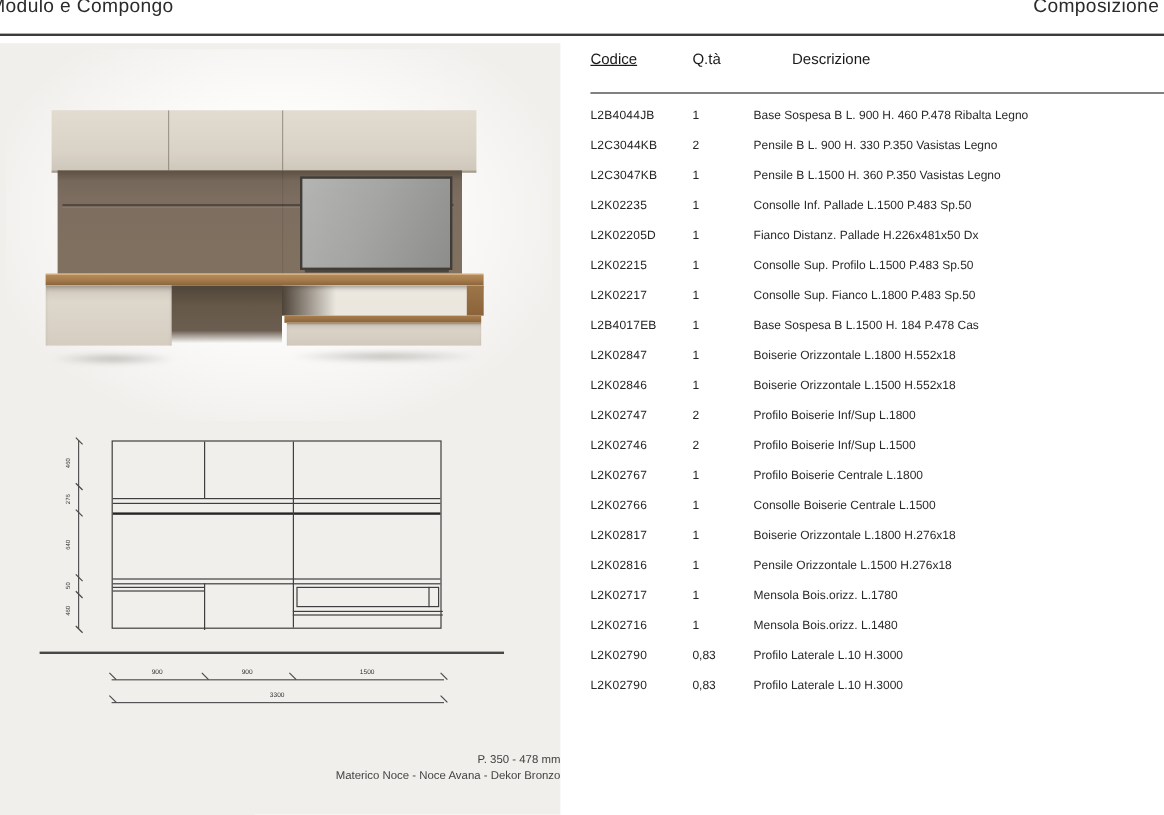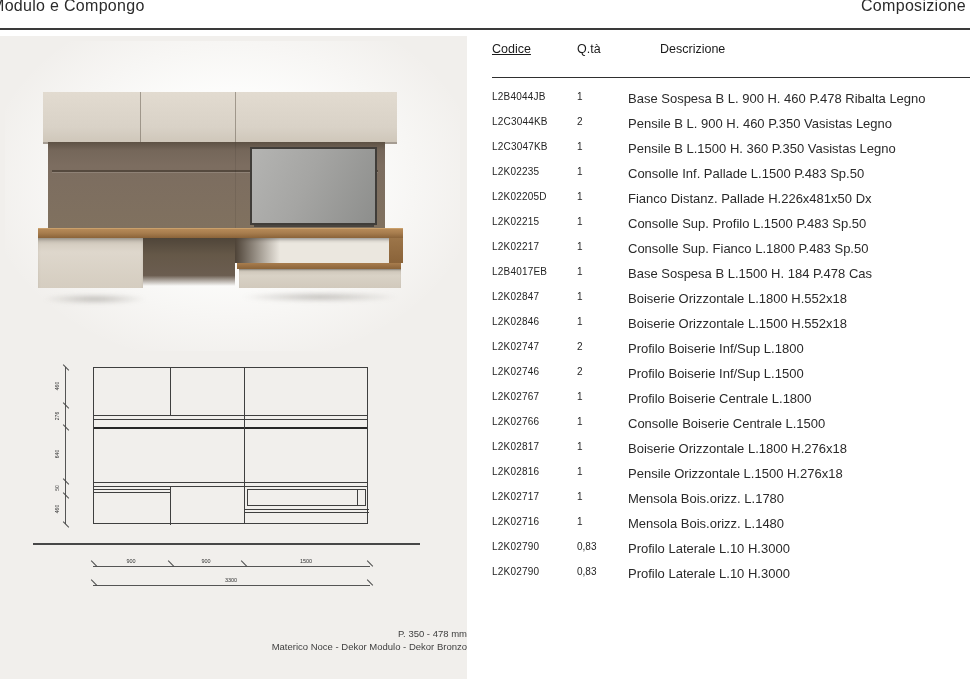--- a/index.html
+++ b/index.html
@@ -53,21 +53,21 @@
   .tick{width:8px;height:1px;background:#4a4a4a;transform:rotate(45deg);}
   .vlab{font-size:5px;color:#333;transform:translate(-50%,-50%) rotate(-90deg);white-space:nowrap;}
   .hlab{font-size:5.5px;color:#333;transform:translateX(-50%);white-space:nowrap;}
   .caption{width:467px;text-align:right;font-size:9.5px;line-height:13px;color:#3f3f3f;}
   
   #table{left:492px;top:36px;width:478px;height:643px;}
   .thead{font-size:12.5px;color:#1a1a1a;}
   .trow{position:relative;height:25px;}
   .tcode{position:absolute;left:0;top:6px;font-size:10px;letter-spacing:.2px;color:#242424;white-space:nowrap;}
   .tqty{position:absolute;left:85px;top:6px;font-size:10px;color:#242424;}
-  .tdesc{position:absolute;left:136px;top:6px;font-size:13px;color:#2a2a2a;white-space:nowrap;}
+  .tdesc{position:absolute;left:136px;top:6px;font-size:10px;color:#2a2a2a;white-space:nowrap;}
 </style>
 </head>
 <body>
 
 <div class="abs title" style="left:-9px;top:-3px;">Modulo e Compongo</div>
 <div class="abs title" style="right:4px;top:-3px;">Composizione</div>
 <div class="abs hrule" style="left:0;top:28px;width:970px;height:2px;"></div>
 
 <div id="left-panel" class="abs">
   <div class="abs vignette"></div>
@@ -144,40 +144,40 @@
   <span class="abs hlab" style="left:131px;top:522px;">900</span>
   <span class="abs hlab" style="left:206px;top:522px;">900</span>
   <span class="abs hlab" style="left:306px;top:522px;">1500</span>
   <div class="abs dimline" style="left:93px;top:549px;width:277px;height:1px;"></div>
   <div class="abs tick" style="left:90px;top:546px;"></div>
   <div class="abs tick" style="left:366px;top:546px;"></div>
   <span class="abs hlab" style="left:231px;top:541px;">3300</span>
 
   <div class="abs caption" style="left:0;top:591px;">
     <div>P. 350 - 478 mm</div>
-    <div>Materico Noce - Dekor Modulo - Dekor Bronzo</div>
+    <div>Materico Noce - Noce Avana - Dekor Bronzo</div>
   </div>
 </div>
 
 <div id="table" class="abs">
   <span class="abs thead" style="left:0;top:6px;text-decoration:underline;">Codice</span>
   <span class="abs thead" style="left:85px;top:6px;">Q.tà</span>
   <span class="abs thead" style="left:136px;top:6px;margin-left:32px;">Descrizione</span>
   <div class="abs" style="left:0;top:41px;width:478px;height:1px;background:#2f2f2f;"></div>
   <div class="abs" style="left:0;top:49px;width:478px;">
   <div class="trow">
     <span class="tcode">L2B4044JB</span>
     <span class="tqty">1</span>
     <span class="tdesc">Base Sospesa B L. 900 H. 460 P.478 Ribalta Legno</span>
   </div>
 
   <div class="trow">
     <span class="tcode">L2C3044KB</span>
     <span class="tqty">2</span>
-    <span class="tdesc">Pensile B L. 900 H. 460 P.350 Vasistas Legno</span>
+    <span class="tdesc">Pensile B L. 900 H. 330 P.350 Vasistas Legno</span>
   </div>
 
   <div class="trow">
     <span class="tcode">L2C3047KB</span>
     <span class="tqty">1</span>
     <span class="tdesc">Pensile B L.1500 H. 360 P.350 Vasistas Legno</span>
   </div>
 
   <div class="trow">
     <span class="tcode">L2K02235</span>

